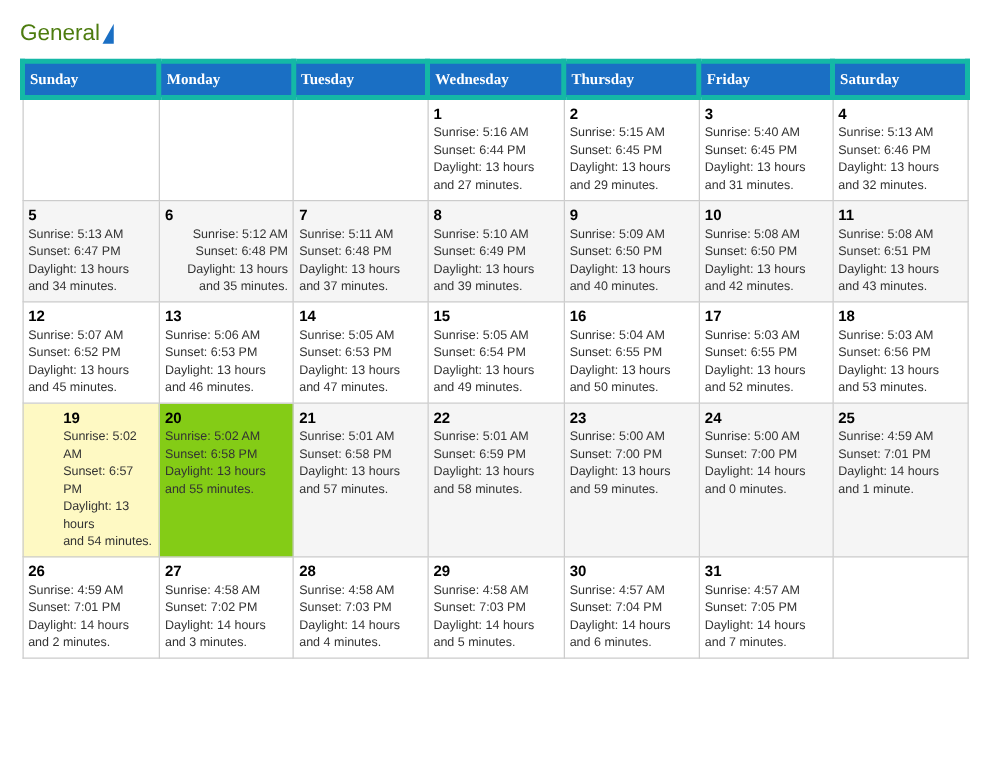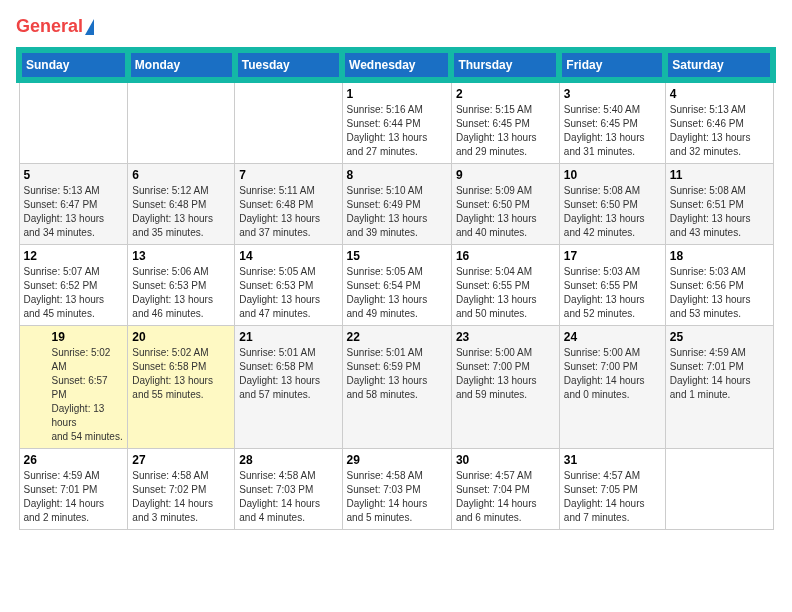--- a/index.html
+++ b/index.html
@@ -41,21 +41,22 @@
       width: 100%;
       border-collapse: collapse;
       font-size: 11px;
     }
     .calendar th {
       background-color: #1a6fc4;
       color: #fff;
       padding: 5px 4px;
       text-align: left;
       font-size: 12px;
-      border: 6px solid #14b8a6;
+      border: 4px solid #14b8a6;
+      font-family: Liberation Serif, serif;
     }
     .calendar td {
       border: 1px solid #ccc;
       vertical-align: top;
       padding: 4px 4px;
       width: 113px;
       min-height: 70px;
       background: #fff;
     }
     .calendar tr:nth-child(even) td {
@@ -75,21 +76,21 @@
     .empty-cell {
       background: #fff !important;
     }
   </style>
 </head>
 <body>
 
 <div class="header">
   <div class="logo">
     <div class="logo-text">
-      <span style="font-size:18px;font-weight:bold;color:#ef4444;">General</span>
+      <span style="font-size:18px;font-weight:normal;color:#4d7c0f;">General</span>
       <span style="display:inline-block;width:0;height:0;border-left:9px solid transparent;border-bottom:16px solid #1a6fc4;margin-left:2px;"></span>
     </div>
     <span style="font-size:18px;font-weight:bold;color:#1a6fc4;"></span>
   </div>
   <div class="title-block">
     <div class="title-month"></div>
     <div class="title-location"></div>
   </div>
 </div>
 
@@ -142,21 +143,21 @@
       <tr>
         <td style="background: rgb(245, 245, 245);">
           <span class="day-num">5</span>
           <div class="day-info" style="white-space: pre-line;">Sunrise: 5:13 AM
 Sunset: 6:47 PM
 Daylight: 13 hours
 and 34 minutes.</div>
         </td>
         <td style="background: rgb(245, 245, 245);">
           <span class="day-num">6</span>
-          <div class="day-info" style="white-space: pre-line;">Sunrise: 5:12 AM
+          <div class="day-info" style="white-space: pre-line; text-align: right;">Sunrise: 5:12 AM
 Sunset: 6:48 PM
 Daylight: 13 hours
 and 35 minutes.</div>
         </td>
         <td style="background: rgb(245, 245, 245);">
           <span class="day-num">7</span>
           <div class="day-info" style="white-space: pre-line;">Sunrise: 5:11 AM
 Sunset: 6:48 PM
 Daylight: 13 hours
 and 37 minutes.</div>
@@ -242,21 +243,21 @@
         </td>
       </tr>
       <tr>
         <td style="background: #fef9c3; padding-left: 32px;">
           <span class="day-num">19</span>
           <div class="day-info" style="white-space: pre-line;">Sunrise: 5:02 AM
 Sunset: 6:57 PM
 Daylight: 13 hours
 and 54 minutes.</div>
         </td>
-        <td style="background: #fef9c3;">
+        <td style="background: #84cc16;">
           <span class="day-num">20</span>
           <div class="day-info" style="white-space: pre-line;">Sunrise: 5:02 AM
 Sunset: 6:58 PM
 Daylight: 13 hours
 and 55 minutes.</div>
         </td>
         <td style="background: rgb(245, 245, 245);">
           <span class="day-num">21</span>
           <div class="day-info" style="white-space: pre-line;">Sunrise: 5:01 AM
 Sunset: 6:58 PM

